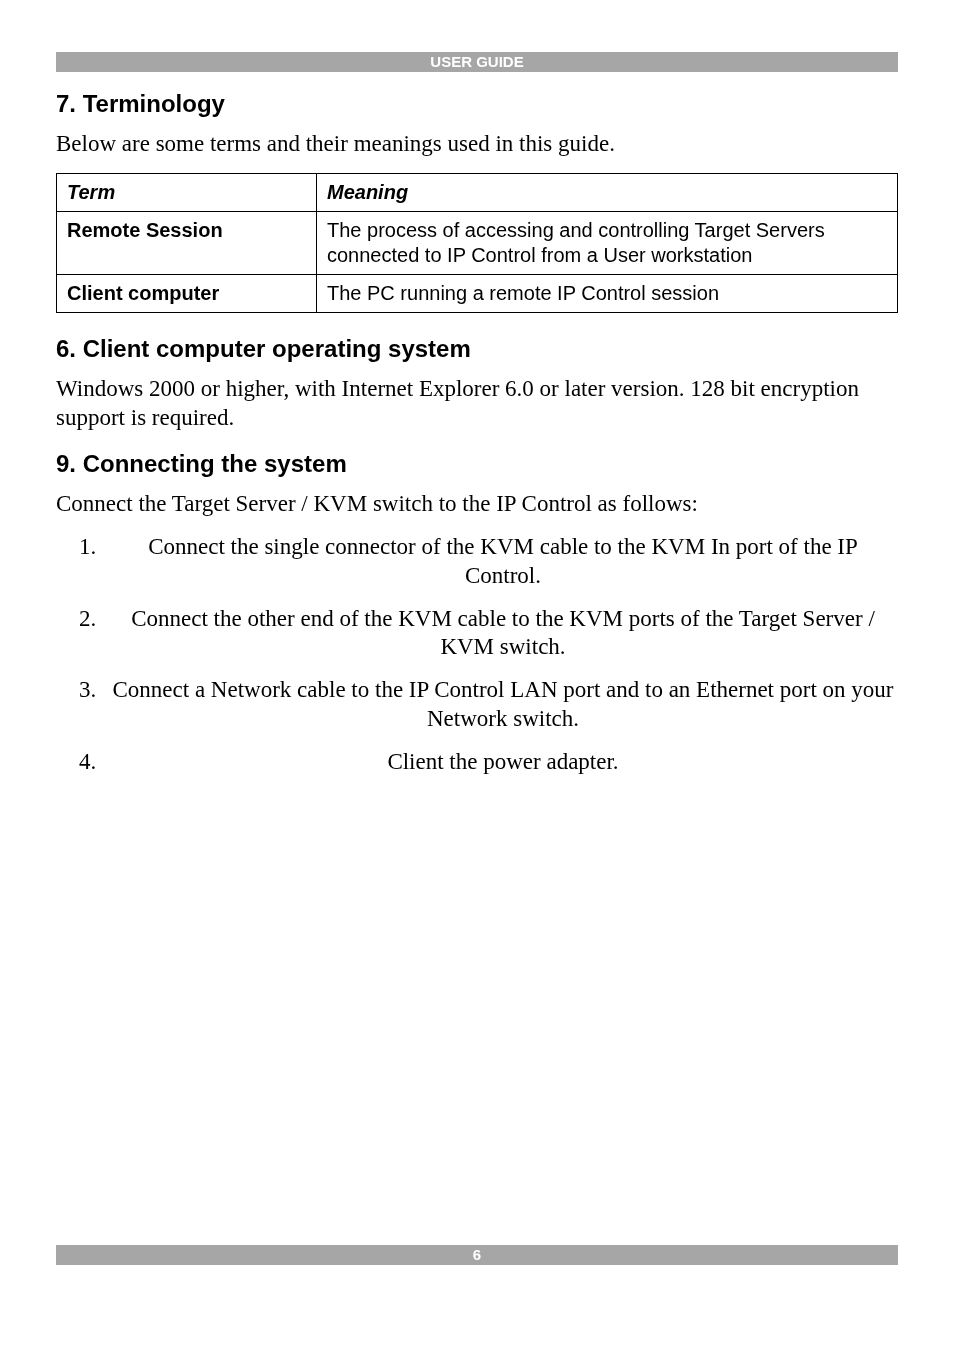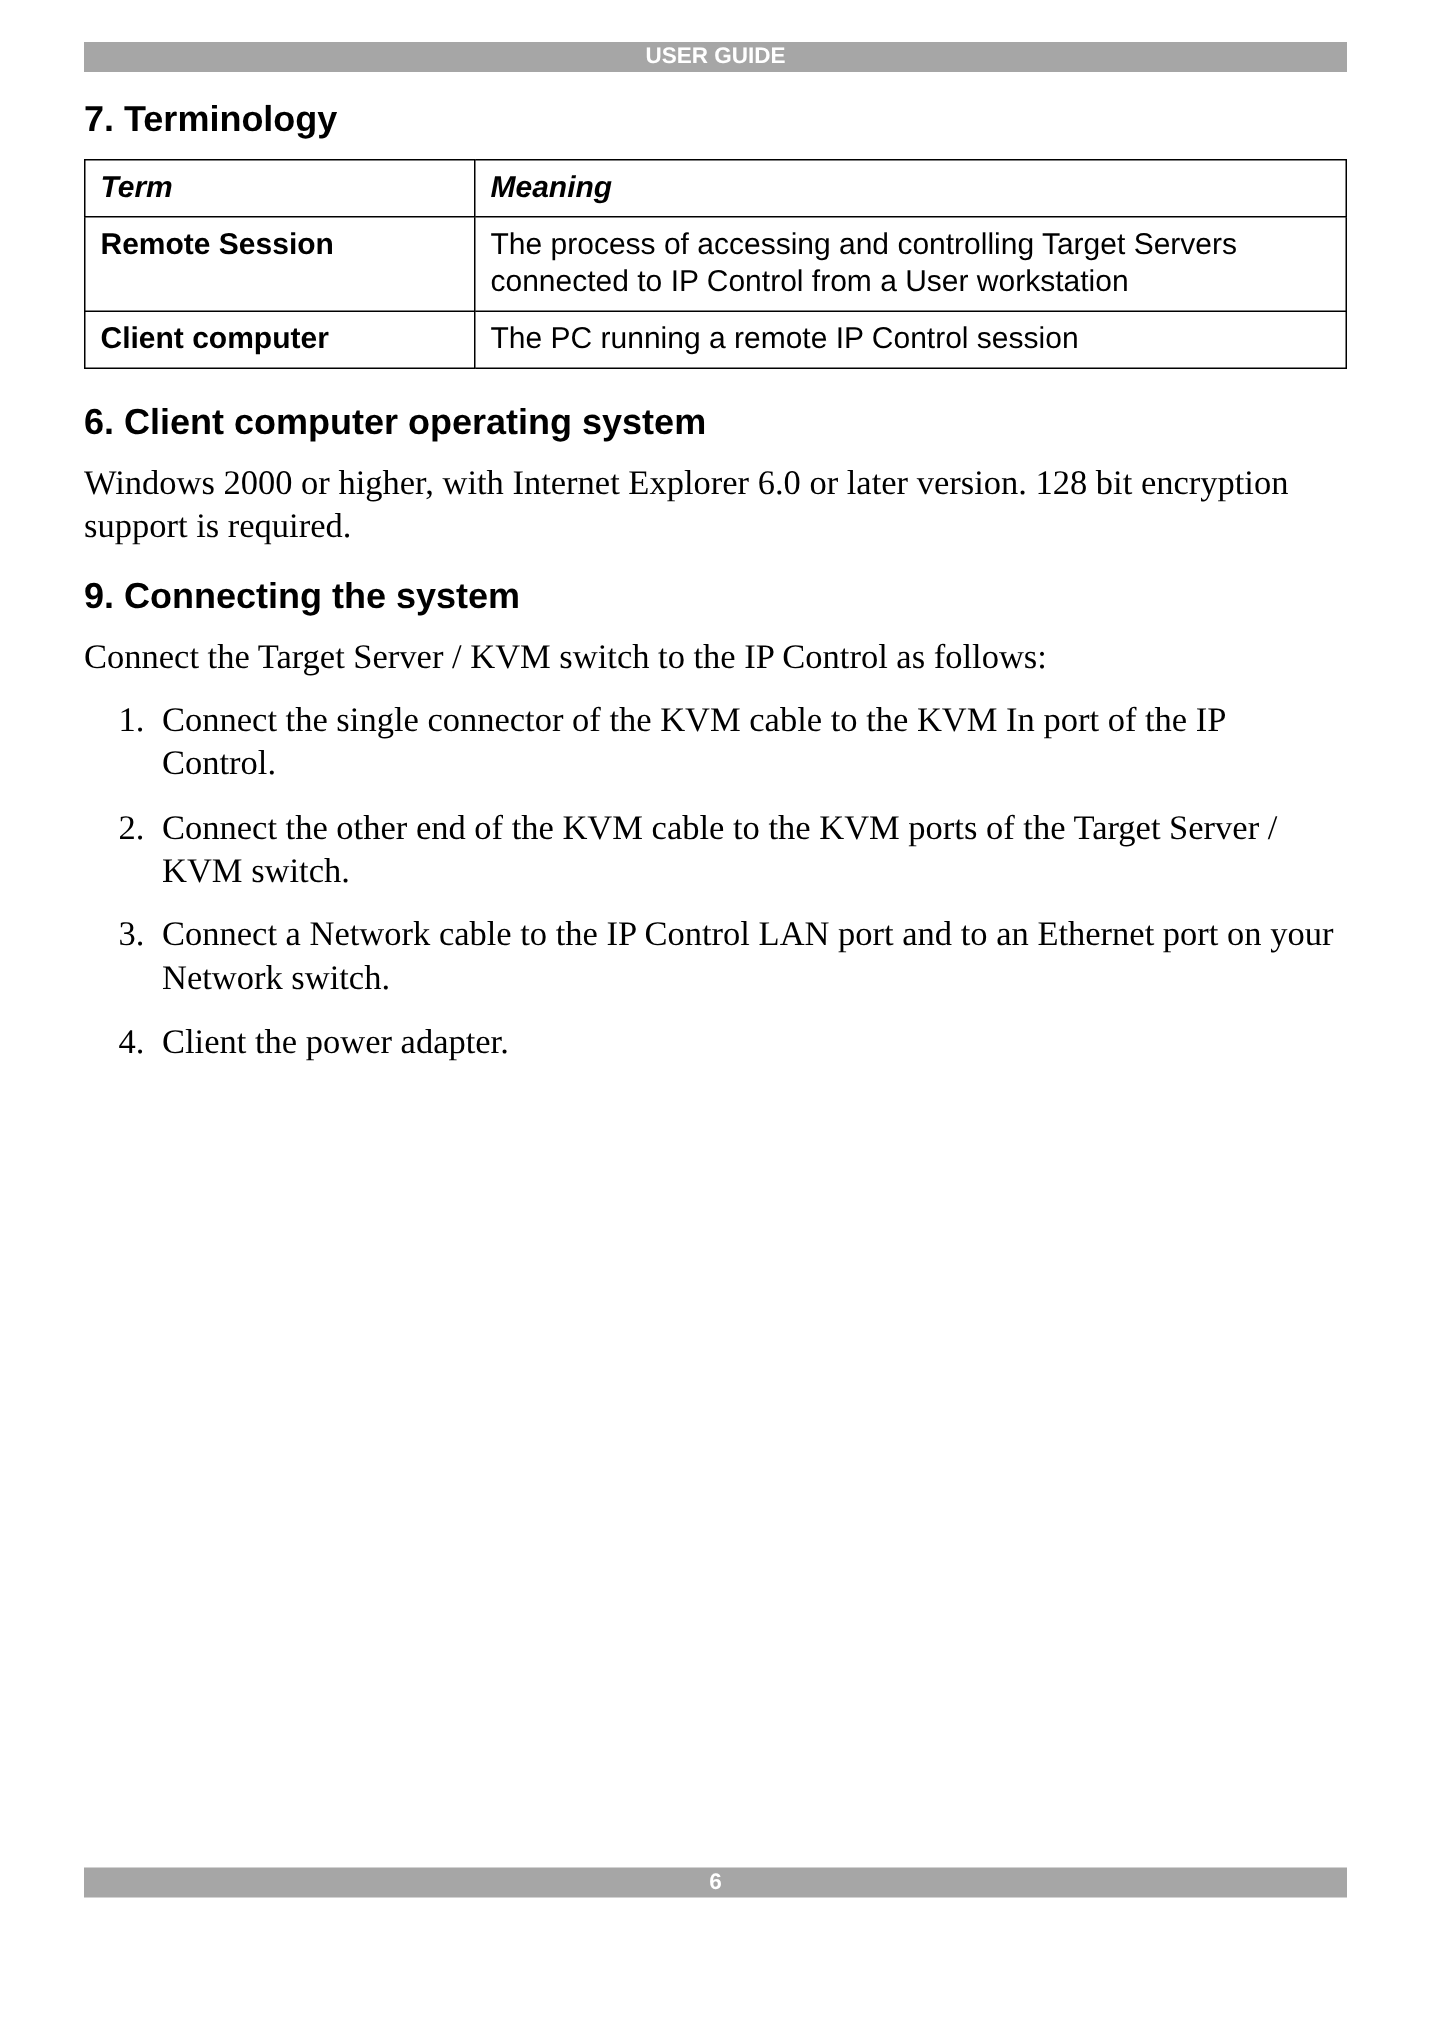--- a/index.html
+++ b/index.html
@@ -6,21 +6,21 @@
   html, body { margin: 0; padding: 0; }
   body {
     width: 954px;
     height: 1355px;
     background: #ffffff;
     font-family: "Times New Roman", Times, serif;
     color: #000;
     position: relative;
   }
   .page {
-    padding: 28px 56px 0 56px;
+    padding: 52px 56px 0 56px;
   }
   .banner-top, .banner-bottom {
     background: #a6a6a6;
     color: #ffffff;
     font-family: Arial, Helvetica, sans-serif;
     font-weight: bold;
     text-align: center;
     font-size: 15px;
     line-height: 20px;
     padding: 0;
@@ -70,30 +70,32 @@
   }
   ol.steps {
     font-size: 23px;
     line-height: 1.25;
     padding-left: 46px;
     margin: 8px 0 14px 0;
   }
   ol.steps li {
     padding-left: 6px;
     margin-bottom: 14px;
+    text-align: center;
   }
 </style>
 </head>
 <body>
 
 <div class="page">
 
   <div class="banner-top">USER GUIDE</div>
 
   <h2 class="sec-heading">7. Terminology</h2>
+  <p class="body">Below are some terms and their meanings used in this guide.</p>
 
   <table class="term-table">
     <thead>
       <tr>
         <th>Term</th>
         <th>Meaning</th>
       </tr>
     </thead>
     <tbody>
       <tr>

